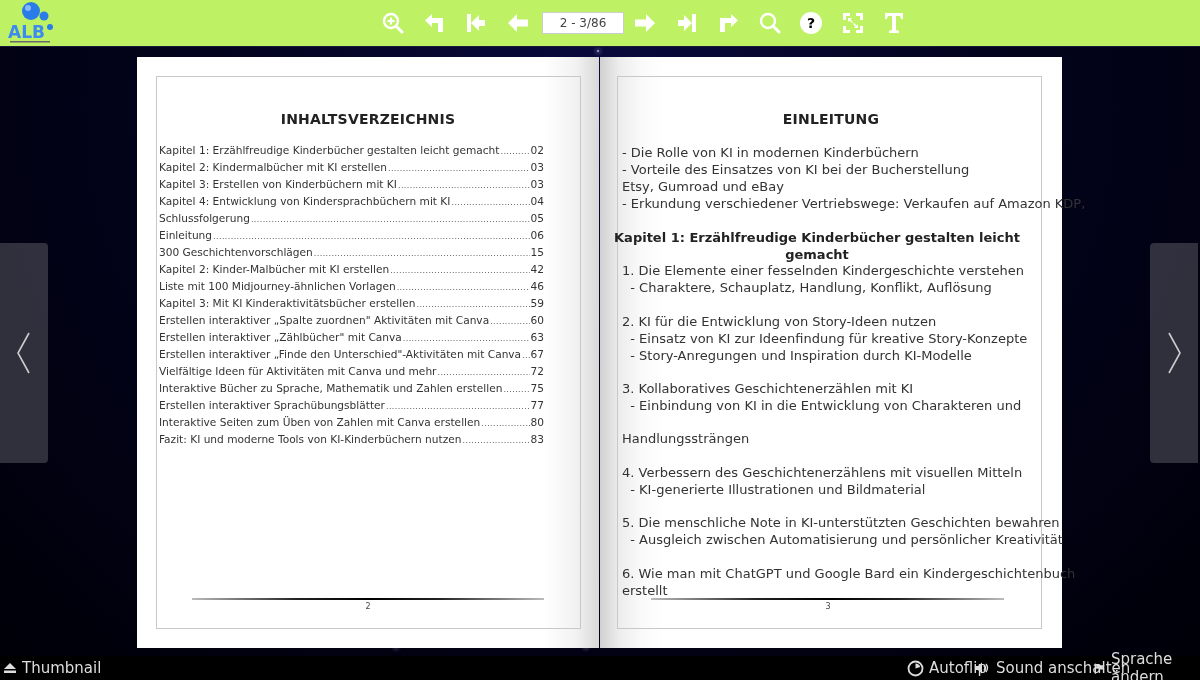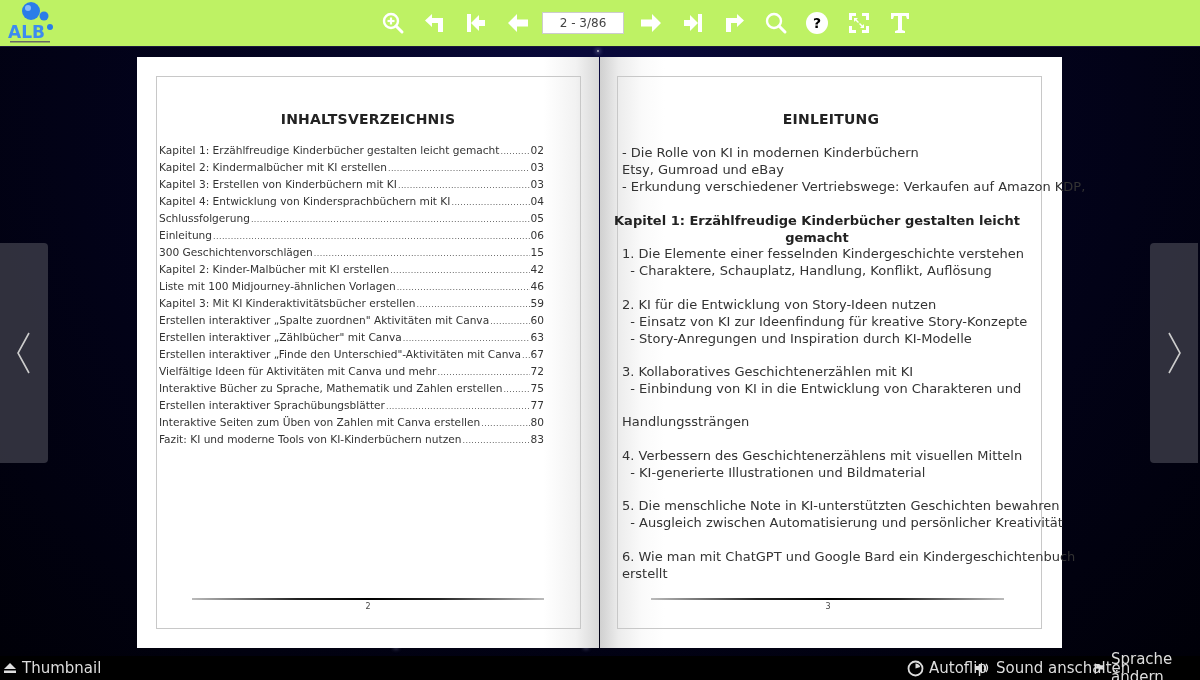--- a/index.html
+++ b/index.html
@@ -16,21 +16,21 @@
   
   .topbar {
     position: absolute; left: 0; top: 0; width: 1200px; height: 47px; background: #bef264;
     border-bottom: 1px solid #1a1a3a;
   }
   .logo { position: absolute; left: 4px; top: 1px; width: 52px; height: 44px; }
   .toolbar { position: absolute; left: 378px; top: 8px; height: 30px; display: flex; align-items: center; }
   .tb-btn { width: 30px; height: 30px; display: flex; align-items: center; justify-content: center; margin-right: 11.5px; cursor: pointer; }
   .tb-btn svg { width: 24px; height: 24px; }
   .page-input {
-    width: 82px; height: 22px; background: #fff; border: 1px solid #ccc; margin: 0 12px 0 -2px;
+    width: 82px; height: 22px; background: #fff; border: 1px solid #ccc; margin: 0 6px 0 -2px;
     font-family: "DejaVu Sans", sans-serif; font-size: 12px; color: #444; text-align: center; line-height: 20px;
   }
 
   
   .side-nav {
     position: absolute; top: 243px; width: 48px; height: 220px; background: rgba(60,60,72,0.8);
     border-radius: 4px; display: flex; align-items: center; justify-content: center; cursor: pointer;
   }
   .side-nav.left { left: 0; border-top-left-radius: 0; border-bottom-left-radius: 0; }
   .side-nav.right { left: 1150px; border-top-right-radius: 0; border-bottom-right-radius: 0; }
@@ -270,20 +270,21 @@
       </div>
     <div class="footer-rule"></div>
     <div class="page-num">2</div>
   </div>
 
   <div class="page right">
     <div class="page-frame"></div>
     <div class="page-title">EINLEITUNG</div>
     <div class="body-block" id="rbody">
       <div class="line">- Die Rolle von KI in modernen Kinderbüchern</div>
+      <div class="line">- Vorteile des Einsatzes von KI bei der Bucherstellung</div>
       <div class="line">Etsy, Gumroad und eBay</div>
       <div class="line">- Erkundung verschiedener Vertriebswege: Verkaufen auf Amazon KDP,</div>
       <div class="gap"></div>
       <div class="subhead">Kapitel 1: Erzählfreudige Kinderbücher gestalten leicht gemacht</div>
       <div class="gap"></div>
       <div id="sections">
           <div class="line">1. Die Elemente einer fesselnden Kindergeschichte verstehen</div>
           <div class="line" style="white-space: pre;">  - Charaktere, Schauplatz, Handlung, Konflikt, Auflösung</div>
           <div class="gap"></div>
           <div class="line">2. KI für die Entwicklung von Story-Ideen nutzen</div>

